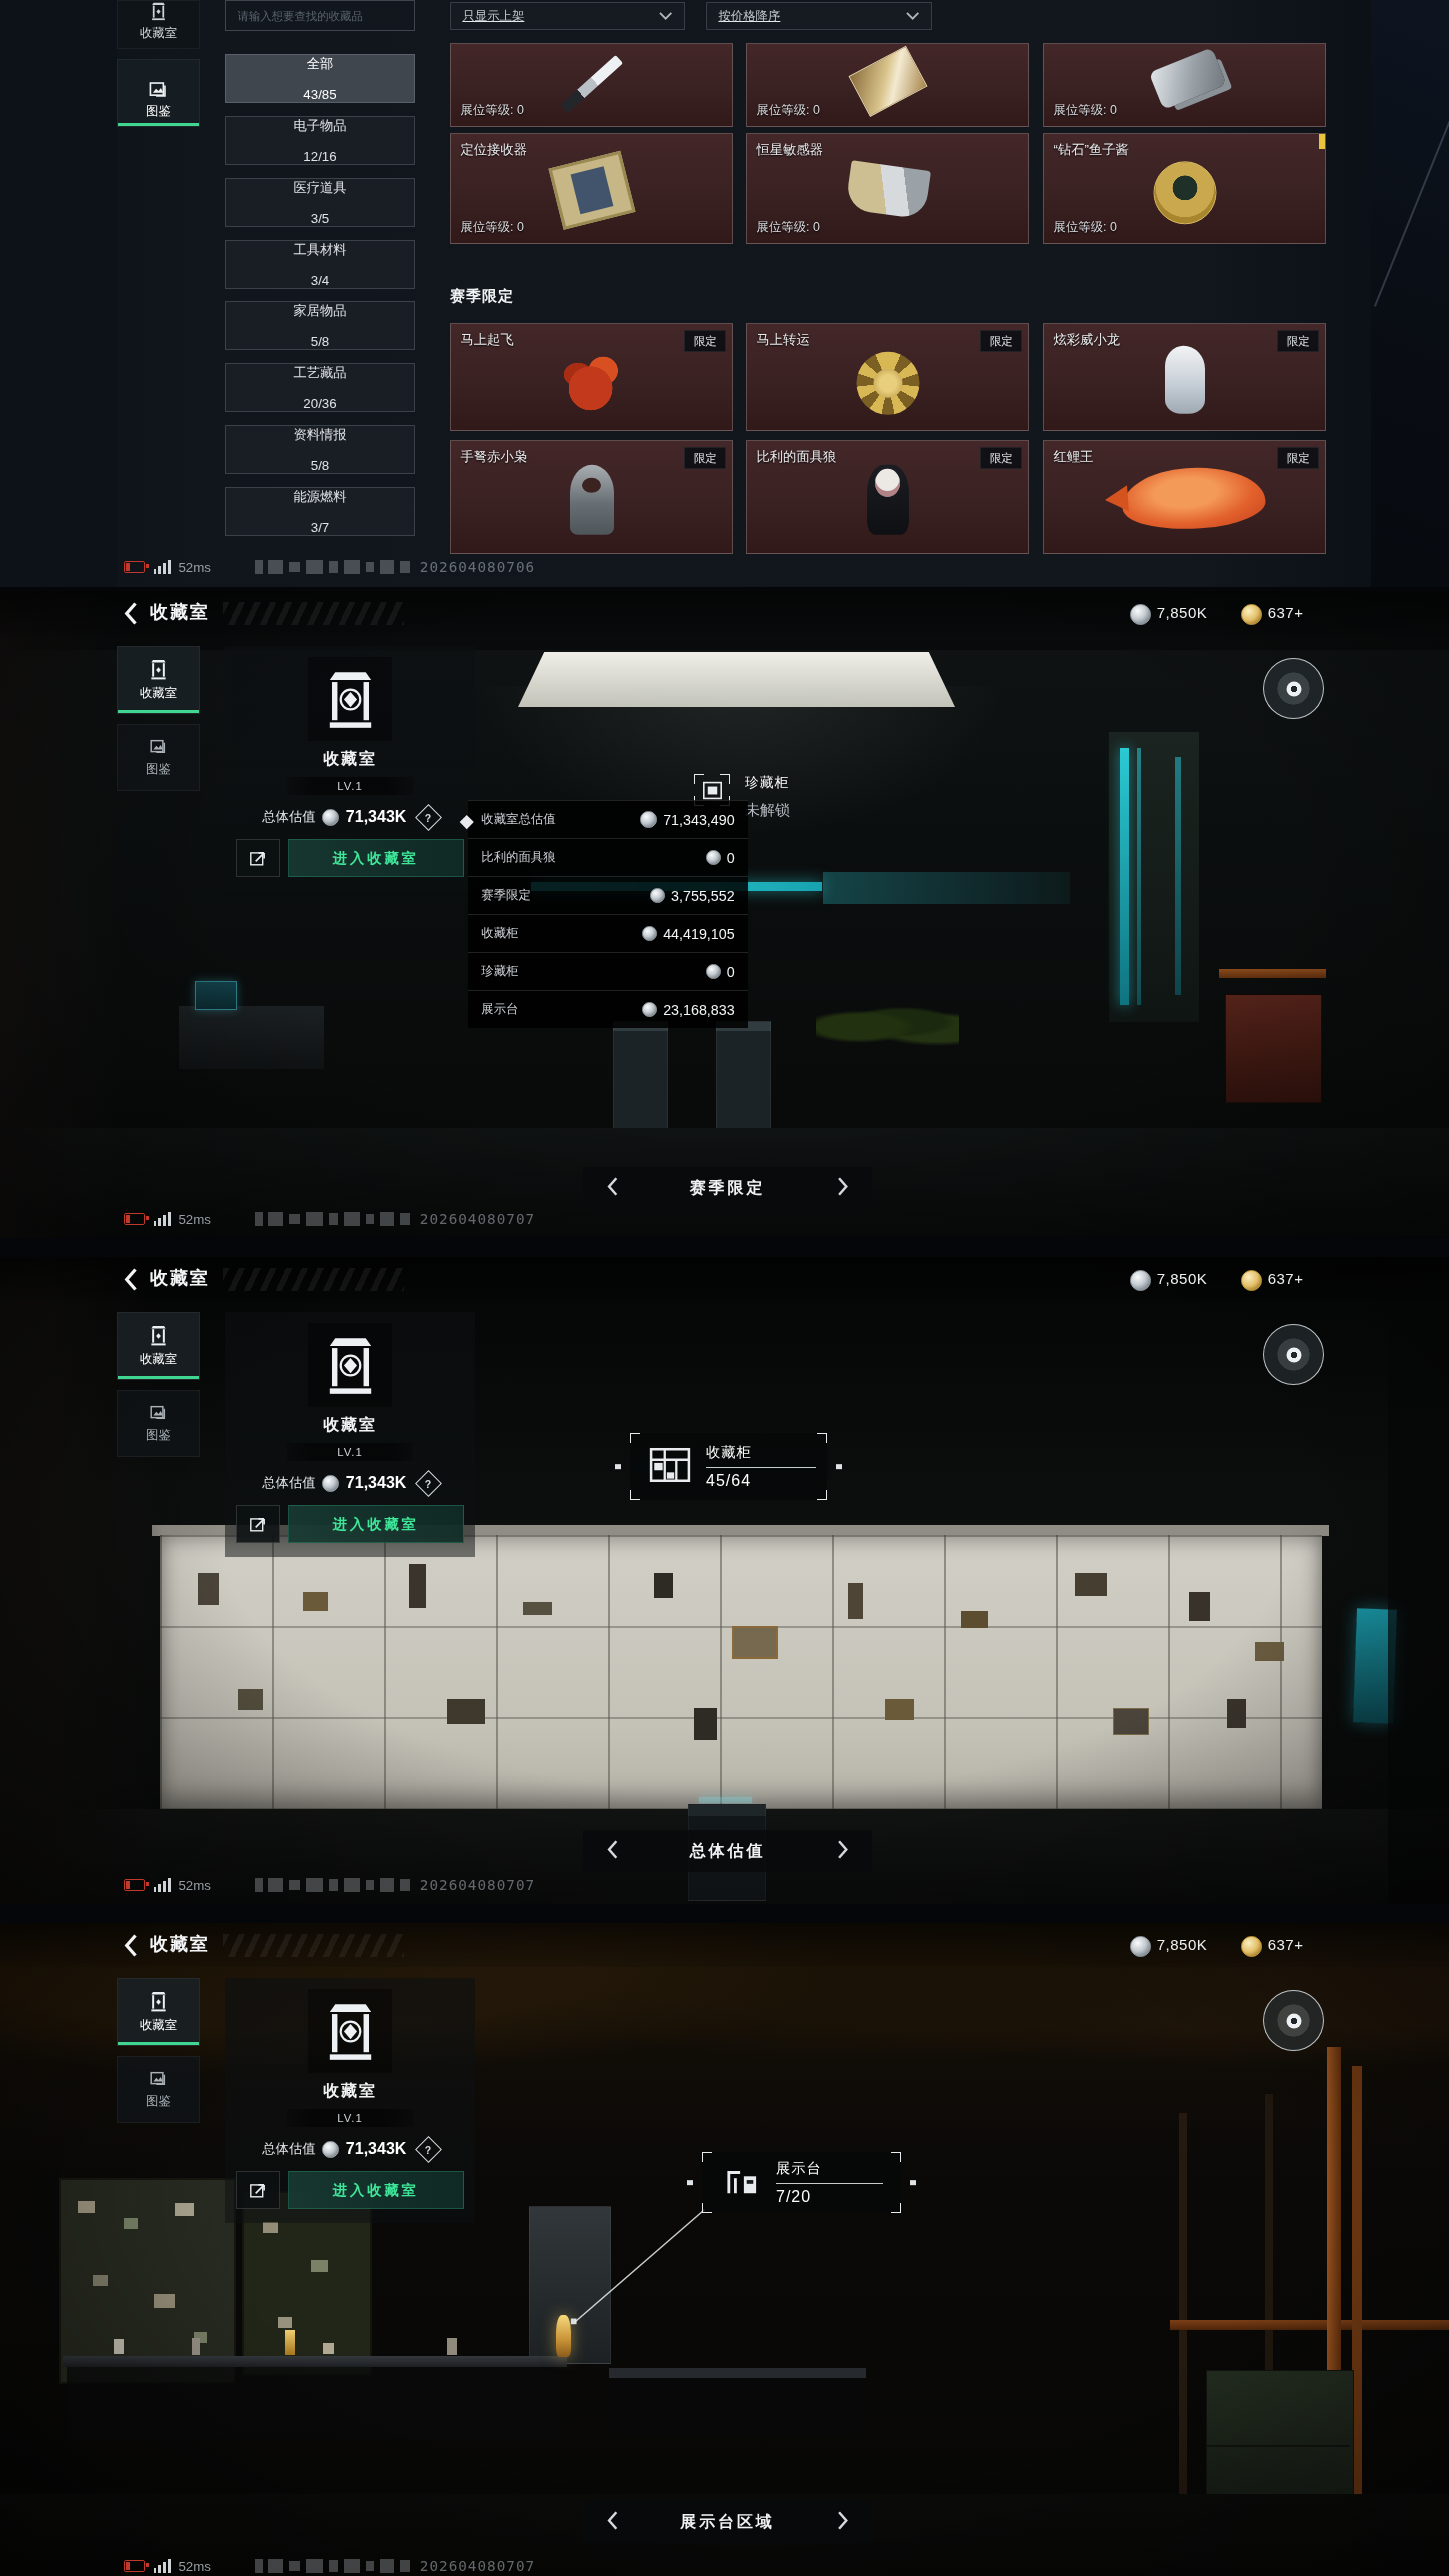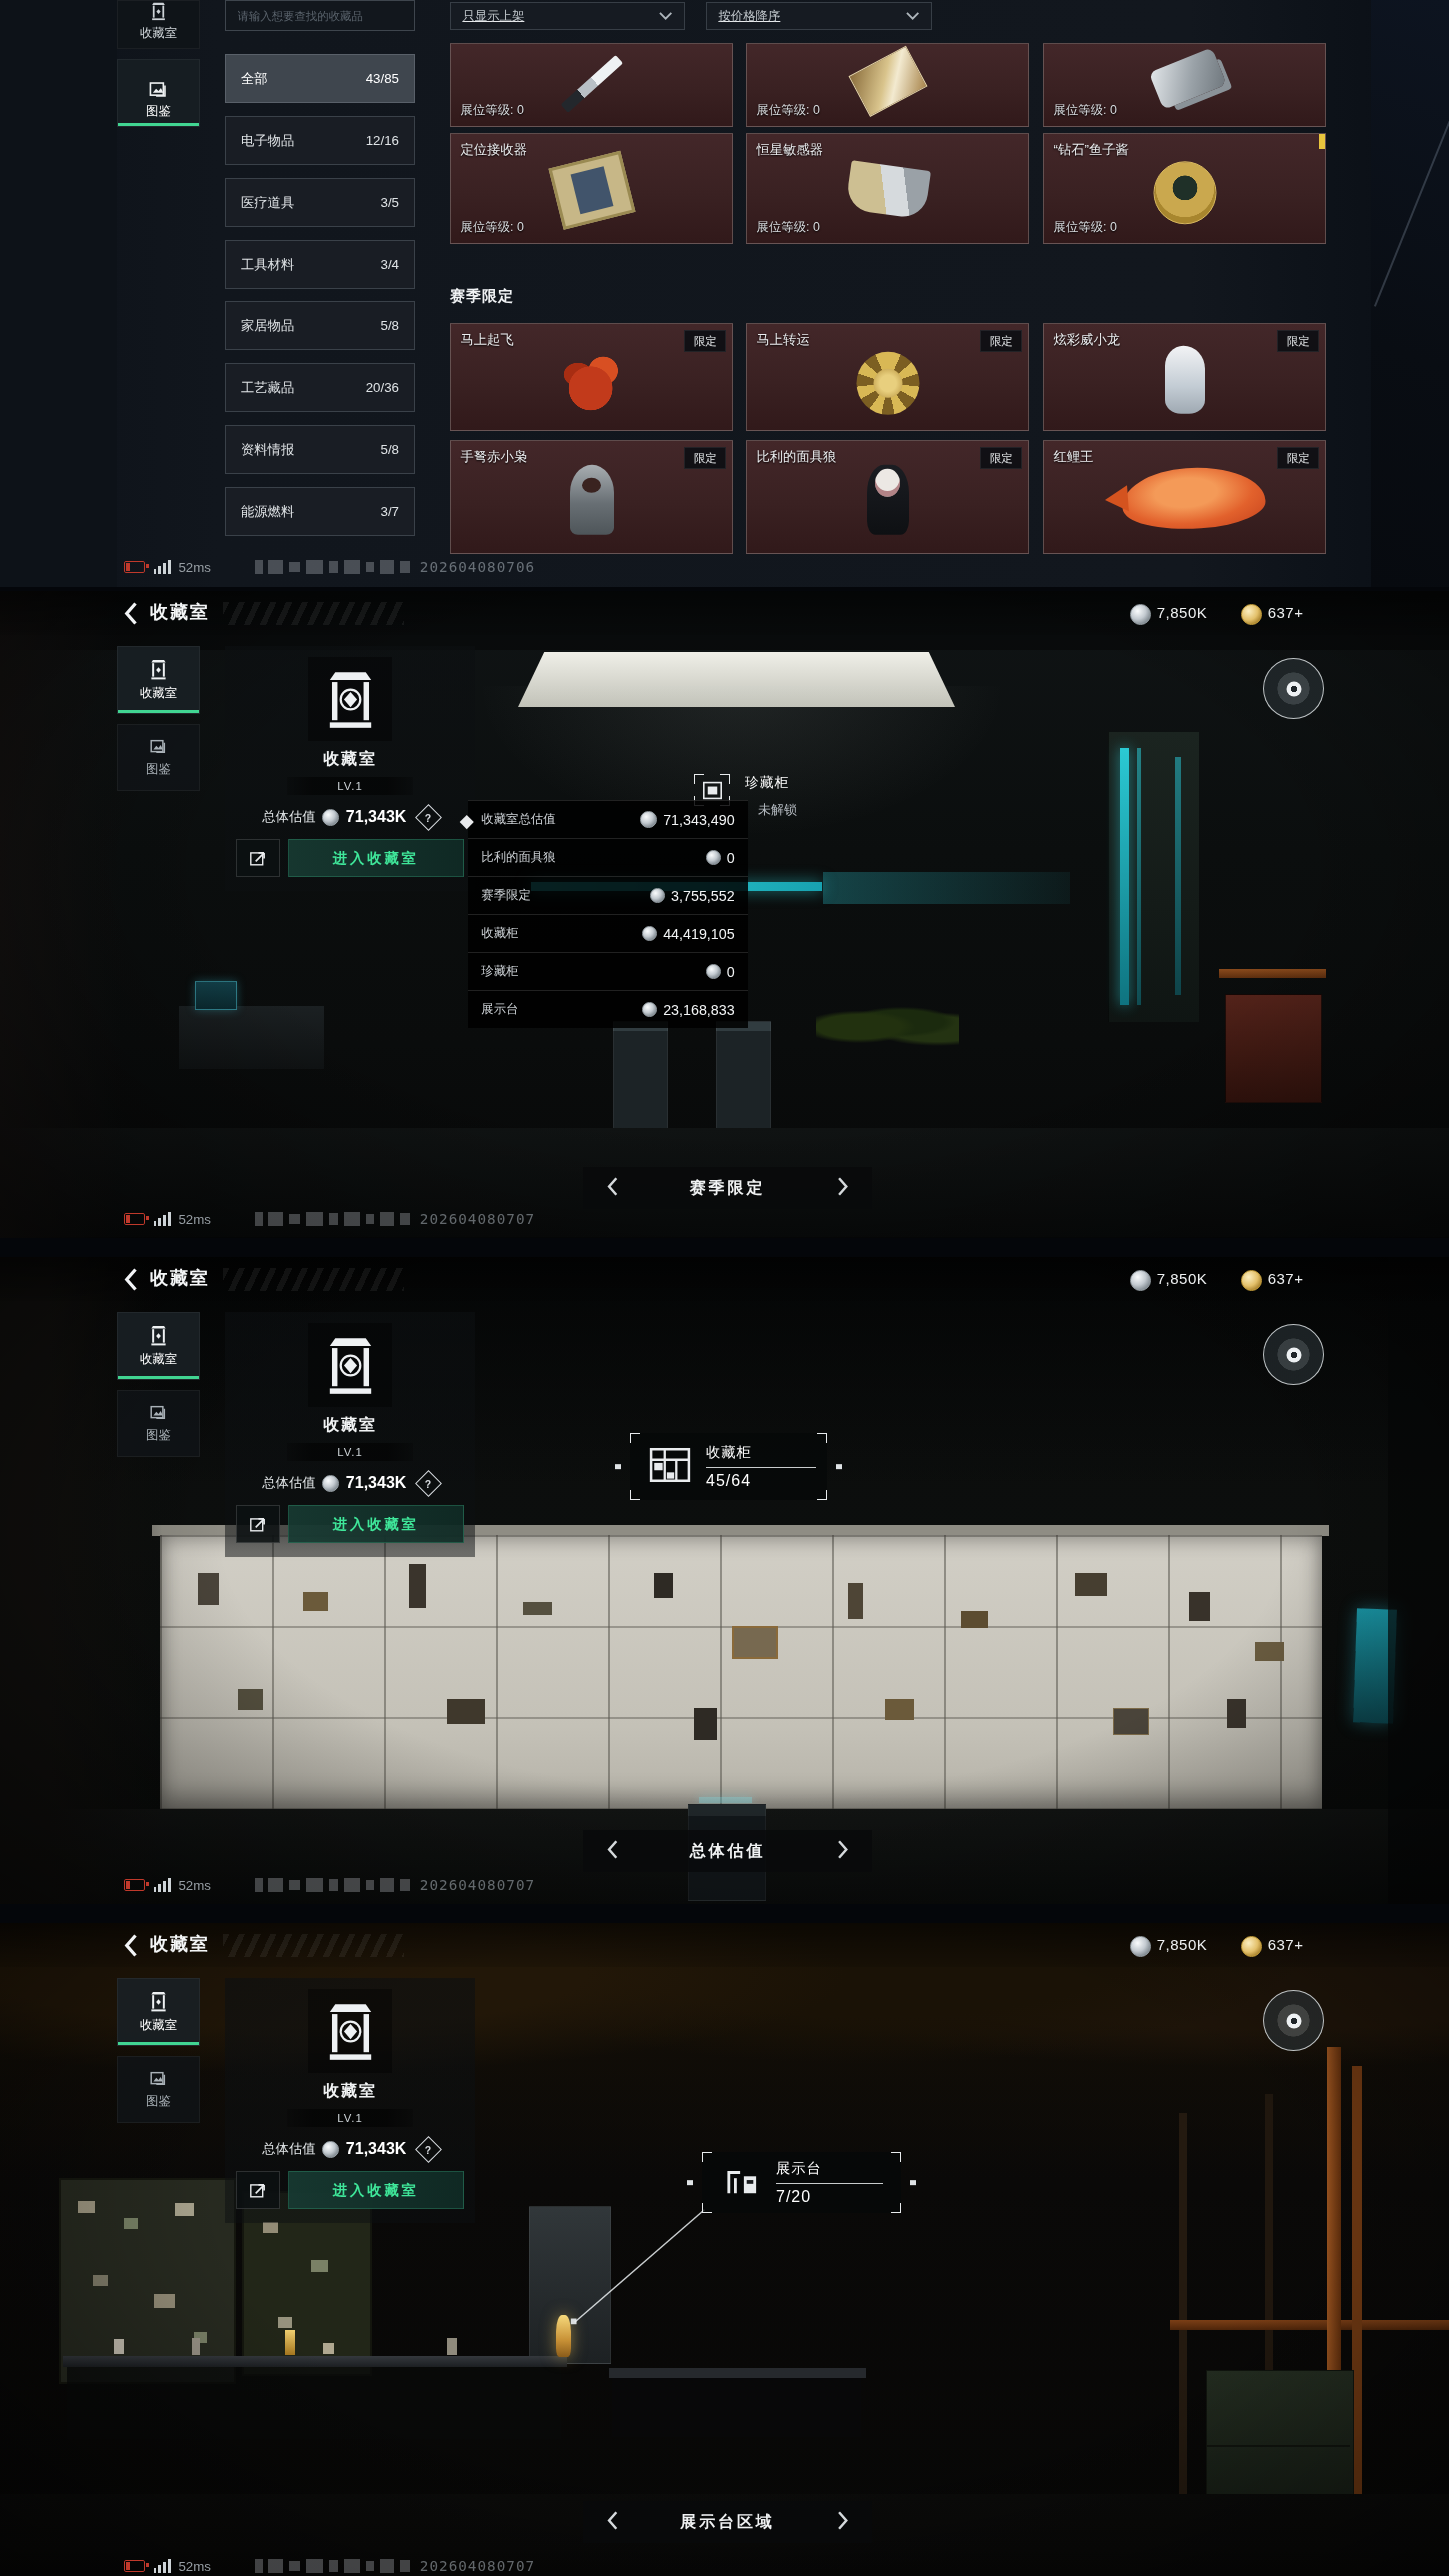--- a/index.html
+++ b/index.html
@@ -21,21 +21,21 @@
   .searchbox{position:absolute;left:225px;top:0;width:190px;height:31px;box-sizing:border-box;
              background:#12171d;border:1px solid #3e454d;display:flex;align-items:center;padding:0 9.5px;}
   .searchbox input{background:transparent;border:none;outline:none;width:100%;
              font-size:11.4px;color:#8b949c;font-family:inherit;}
   .searchbox input::placeholder{color:#5a636c;}
   .dd{position:absolute;top:1.9px;height:28.5px;box-sizing:border-box;background:#161b22;border:1px solid #373e46;
       display:flex;align-items:center;justify-content:space-between;padding:0 11.4px;text-decoration:underline;}
   .dd .dl{font-size:12.4px;color:#c3c9ce;}
   .cat{position:absolute;left:225px;width:190px;height:49px;box-sizing:border-box;
        background:rgba(26,31,38,.88);border:1px solid #3a4149;display:flex;align-items:center;
-       justify-content:space-between;padding:0 15px;cursor:pointer;}
+       justify-content:space-between;padding:0 15px;cursor:pointer;flex-direction:column;}
   .cat.active{background:#3f464e;border-color:#596069;}
   .cat span{font-size:13.3px;color:#dfe3e6;}
   .cat.active span{color:#ffffff;}
   .tile{position:absolute;width:283px;box-sizing:border-box;border:1px solid rgba(150,140,138,.45);
         background:linear-gradient(180deg,#432729 0%,#3a2122 55%,#31191a 100%);}
   .tile .nm{position:absolute;top:6.7px;left:9.5px;font-size:13.3px;color:#eceef0;text-shadow:0 1px 1.9px #000;z-index:2;}
   .tile .booth{position:absolute;bottom:6.7px;left:9.5px;font-size:12.4px;color:#d9dde0;text-shadow:0 1px 1.9px #000;z-index:2;}
   .tile .lim{position:absolute;top:5.7px;right:5.7px;background:rgba(10,14,18,.88);padding:2.9px 8.6px;
              font-size:11.4px;color:#e6e9eb;z-index:2;border:1px solid rgba(255,255,255,.08);}
   .tile .ymark{position:absolute;top:0;right:0;width:5.7px;height:15px;background:#e9c53d;z-index:3;}
@@ -430,21 +430,21 @@
           <span class="cnr tr"></span>
           <span class="cnr bl"></span>
           <span class="cnr br"></span>
         <svg width="21" height="19" viewBox="0 0 26 24">
             <rect x="2" y="2" width="22" height="20" fill="none" stroke="#e9ecee" stroke-width="2"></rect>
             <rect x="7" y="7" width="12" height="10" fill="#e9ecee"></rect>
           </svg>
       </div>
       <div style="margin-left:15px;">
         <div class="mk-title" style="font-size:13.8px;">珍藏柜</div>
-        <div style="font-size:13px;color:#b4bac0;margin-top:8.6px;margin-left:13px;">未解锁</div>
+        <div style="font-size:15px;color:#b4bac0;margin-top:8.6px;">未解锁</div>
       </div>
     </div>
 
     <div class="tooltip">
       <span class="tt-arrow"></span>
       <div class="tt-row">
           <span class="tl">收藏室总估值</span>
           <span class="tt-val">
             <span class="coin s c16"></span>
             <span class="tv">71,343,490</span>

